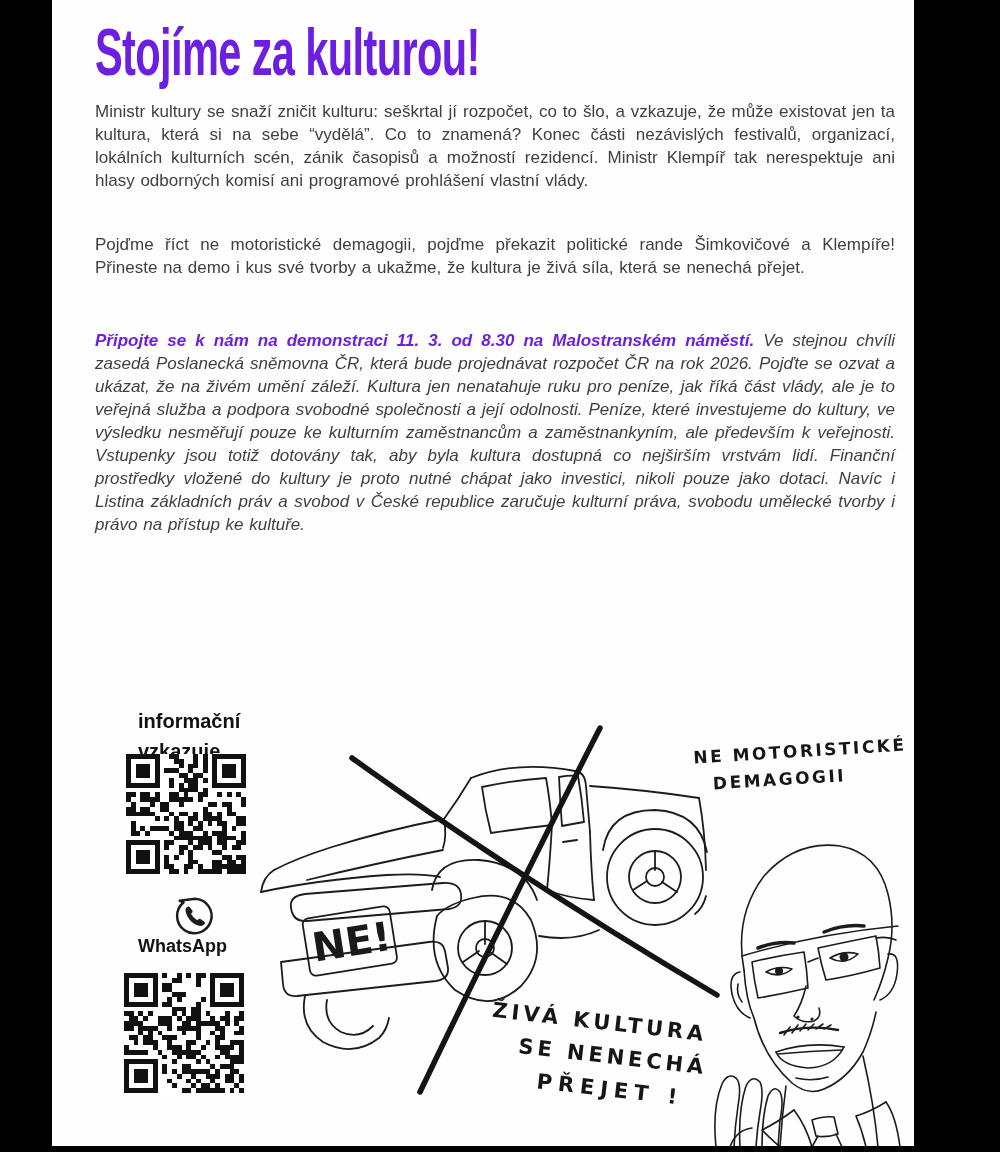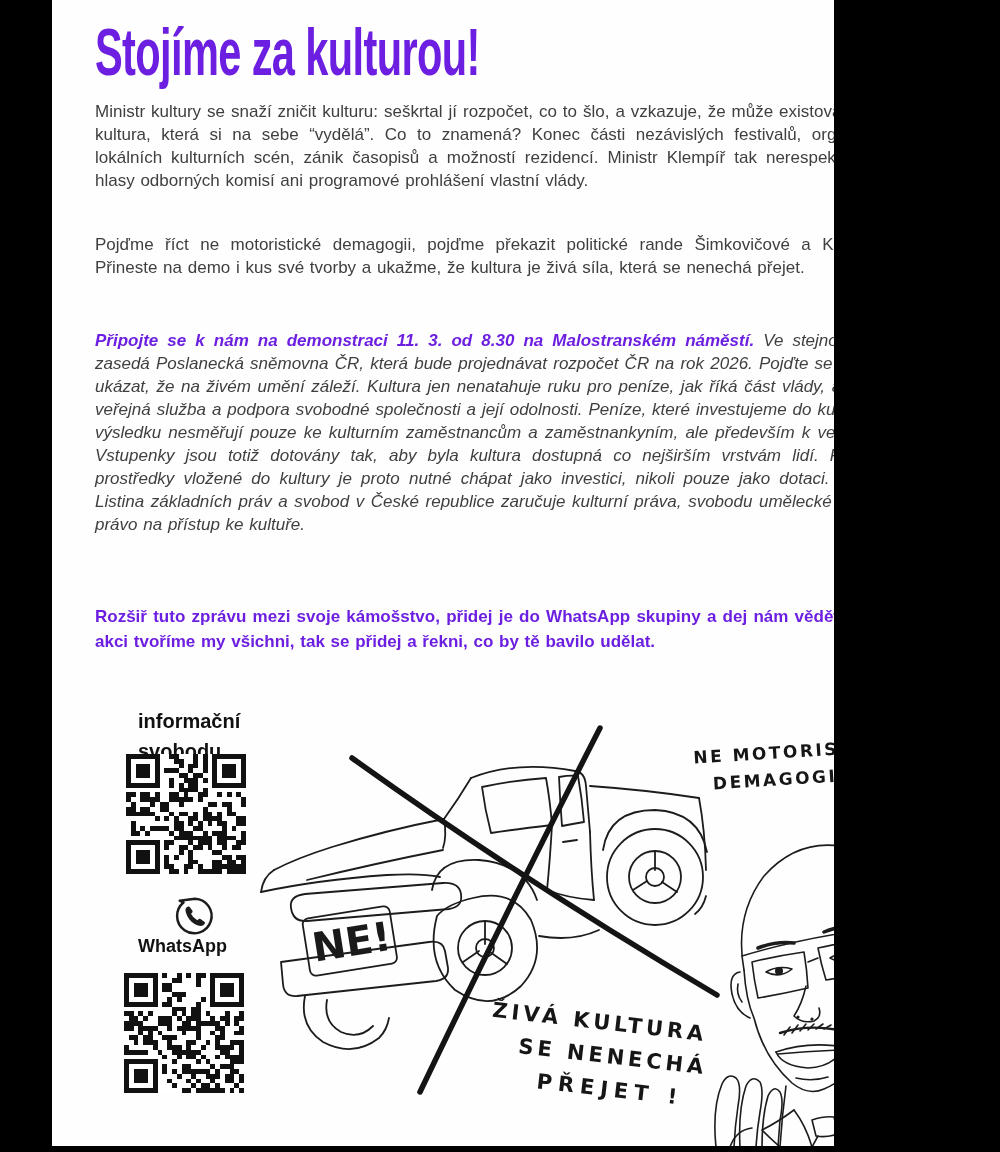--- a/index.html
+++ b/index.html
@@ -1,21 +1,21 @@
 <!DOCTYPE html>
 <html><head>
 <meta charset="utf-8">
 <style>
   html,body{margin:0;padding:0;}
   body{
     width:1000px;height:1152px;background:#000;position:relative;overflow:hidden;
     font-family:"Liberation Sans",sans-serif;
   }
   .page{
-    position:absolute;left:52px;top:0;width:782px;height:1146px;
+    position:absolute;left:52px;top:0;width:862px;height:1146px;
     background:#fefefe;overflow:hidden;
   }
   .title-wrap{position:absolute;top:18px;left:43px;white-space:nowrap;}
   .title{
     display:inline-block;color:#6c1fe0;font-weight:700;font-size:66px;line-height:1.05;
     letter-spacing:-1px;transform:scaleX(0.63);transform-origin:left top;
     font-family:"Liberation Sans",sans-serif;
   }
   .para{
     position:absolute;left:43px;width:800px;margin:0;
@@ -62,27 +62,26 @@
   <div class="title-wrap">
     <span class="title">Stojíme za kulturou!</span>
   </div>
 
   <p class="para p2">Pojďme říct ne motoristické demagogii, pojďme překazit politické rande Šimkovičové a Klempíře! Přineste na demo i kus své tvorby a ukažme, že kultura je živá síla, která se nenechá přejet.</p>
 
   <p class="para p1">Ministr kultury se snaží zničit kulturu: seškrtal jí rozpočet, co to šlo, a vzkazuje, že může existovat jen ta kultura, která si na sebe “vydělá”. Co to znamená? Konec části nezávislých festivalů, organizací, lokálních kulturních scén, zánik časopisů a možností rezidencí. Ministr Klempíř tak nerespektuje ani hlasy odborných komisí ani programové prohlášení vlastní vlády.</p>
 
   <p class="para p3"><strong class="accent">Připojte se k nám na demonstraci 11. 3. od 8.30 na Malostranském náměstí.</strong> <span>Ve stejnou chvíli zasedá Poslanecká sněmovna ČR, která bude projednávat rozpočet ČR na rok 2026. Pojďte se ozvat a ukázat, že na živém umění záleží. Kultura jen nenatahuje ruku pro peníze, jak říká část vlády, ale je to veřejná služba a podpora svobodné společnosti a její odolnosti. Peníze, které investujeme do kultury, ve výsledku nesměřují pouze ke kulturním zaměstnancům a zaměstnankyním, ale především k veřejnosti. Vstupenky jsou totiž dotovány tak, aby byla kultura dostupná co nejširším vrstvám lidí. Finanční prostředky vložené do kultury je proto nutné chápat jako investici, nikoli pouze jako dotaci. Navíc i Listina základních práv a svobod v České republice zaručuje kulturní práva, svobodu umělecké tvorby i právo na přístup ke kultuře.</span></p>
 
-  <p class="para p4">Rozšiř tuto zprávu mezi svoje kámošstvo, přidej je do WhatsApp skupiny a dej nám vědět! Tuhle akci tvoříme my všichni, tak se přidej a řekni, co by tě bavilo udělat.</p>
 
   <div class="art">
 
     <div class="info-label">
       <span>informační</span><br>
-      <span>svobodu</span>
+      <span>vzkazuje</span>
     </div>
 
     <div class="qr qr1" id="qr1">
         <svg viewBox="0 0 25 25" shape-rendering="crispEdges">
           <rect x="0" y="0" width="25" height="25" fill="#fff"></rect>
           <rect x="9" y="0" width="1" height="1" fill="#111"></rect>
           <rect x="10" y="0" width="1" height="1" fill="#111"></rect>
           <rect x="14" y="0" width="1" height="1" fill="#111"></rect>
           <rect x="16" y="0" width="1" height="1" fill="#111"></rect>
           <rect x="10" y="1" width="1" height="1" fill="#111"></rect>

